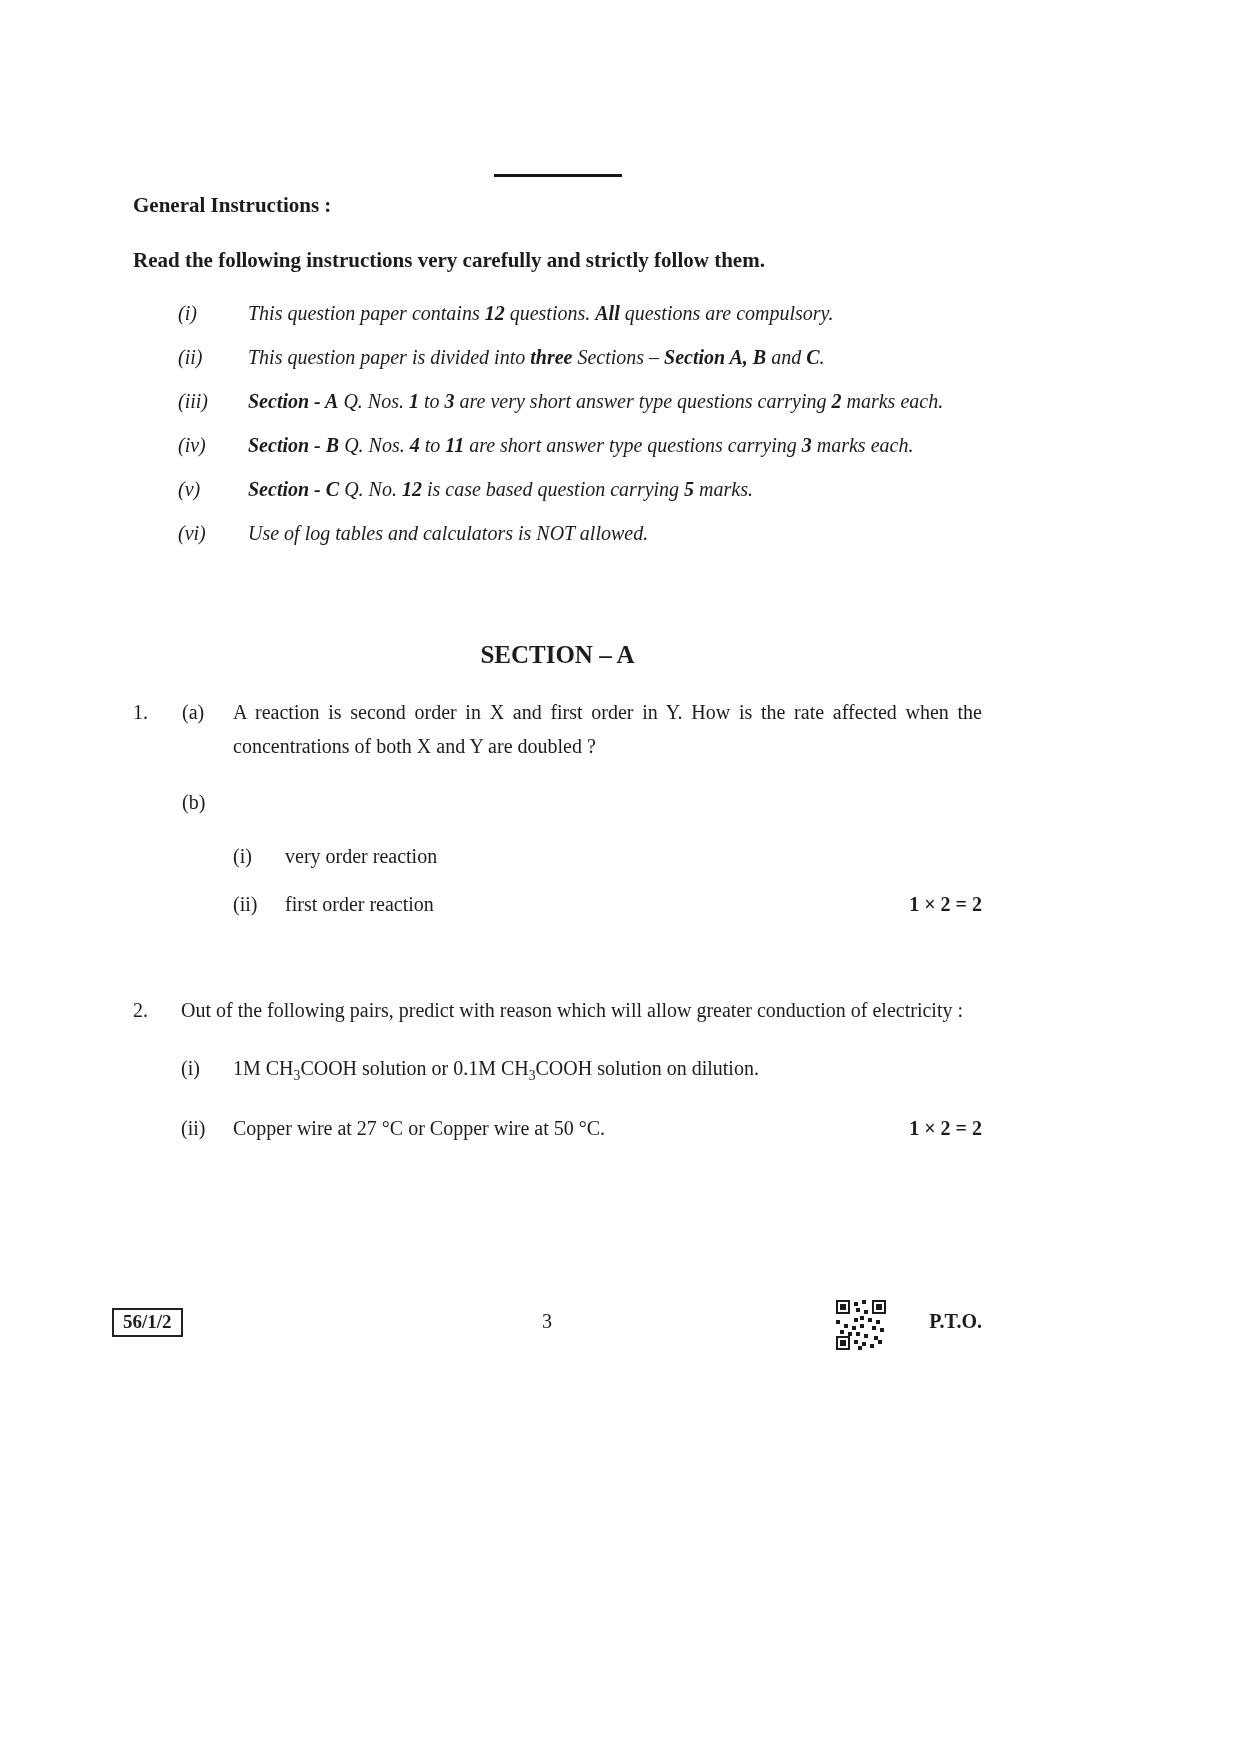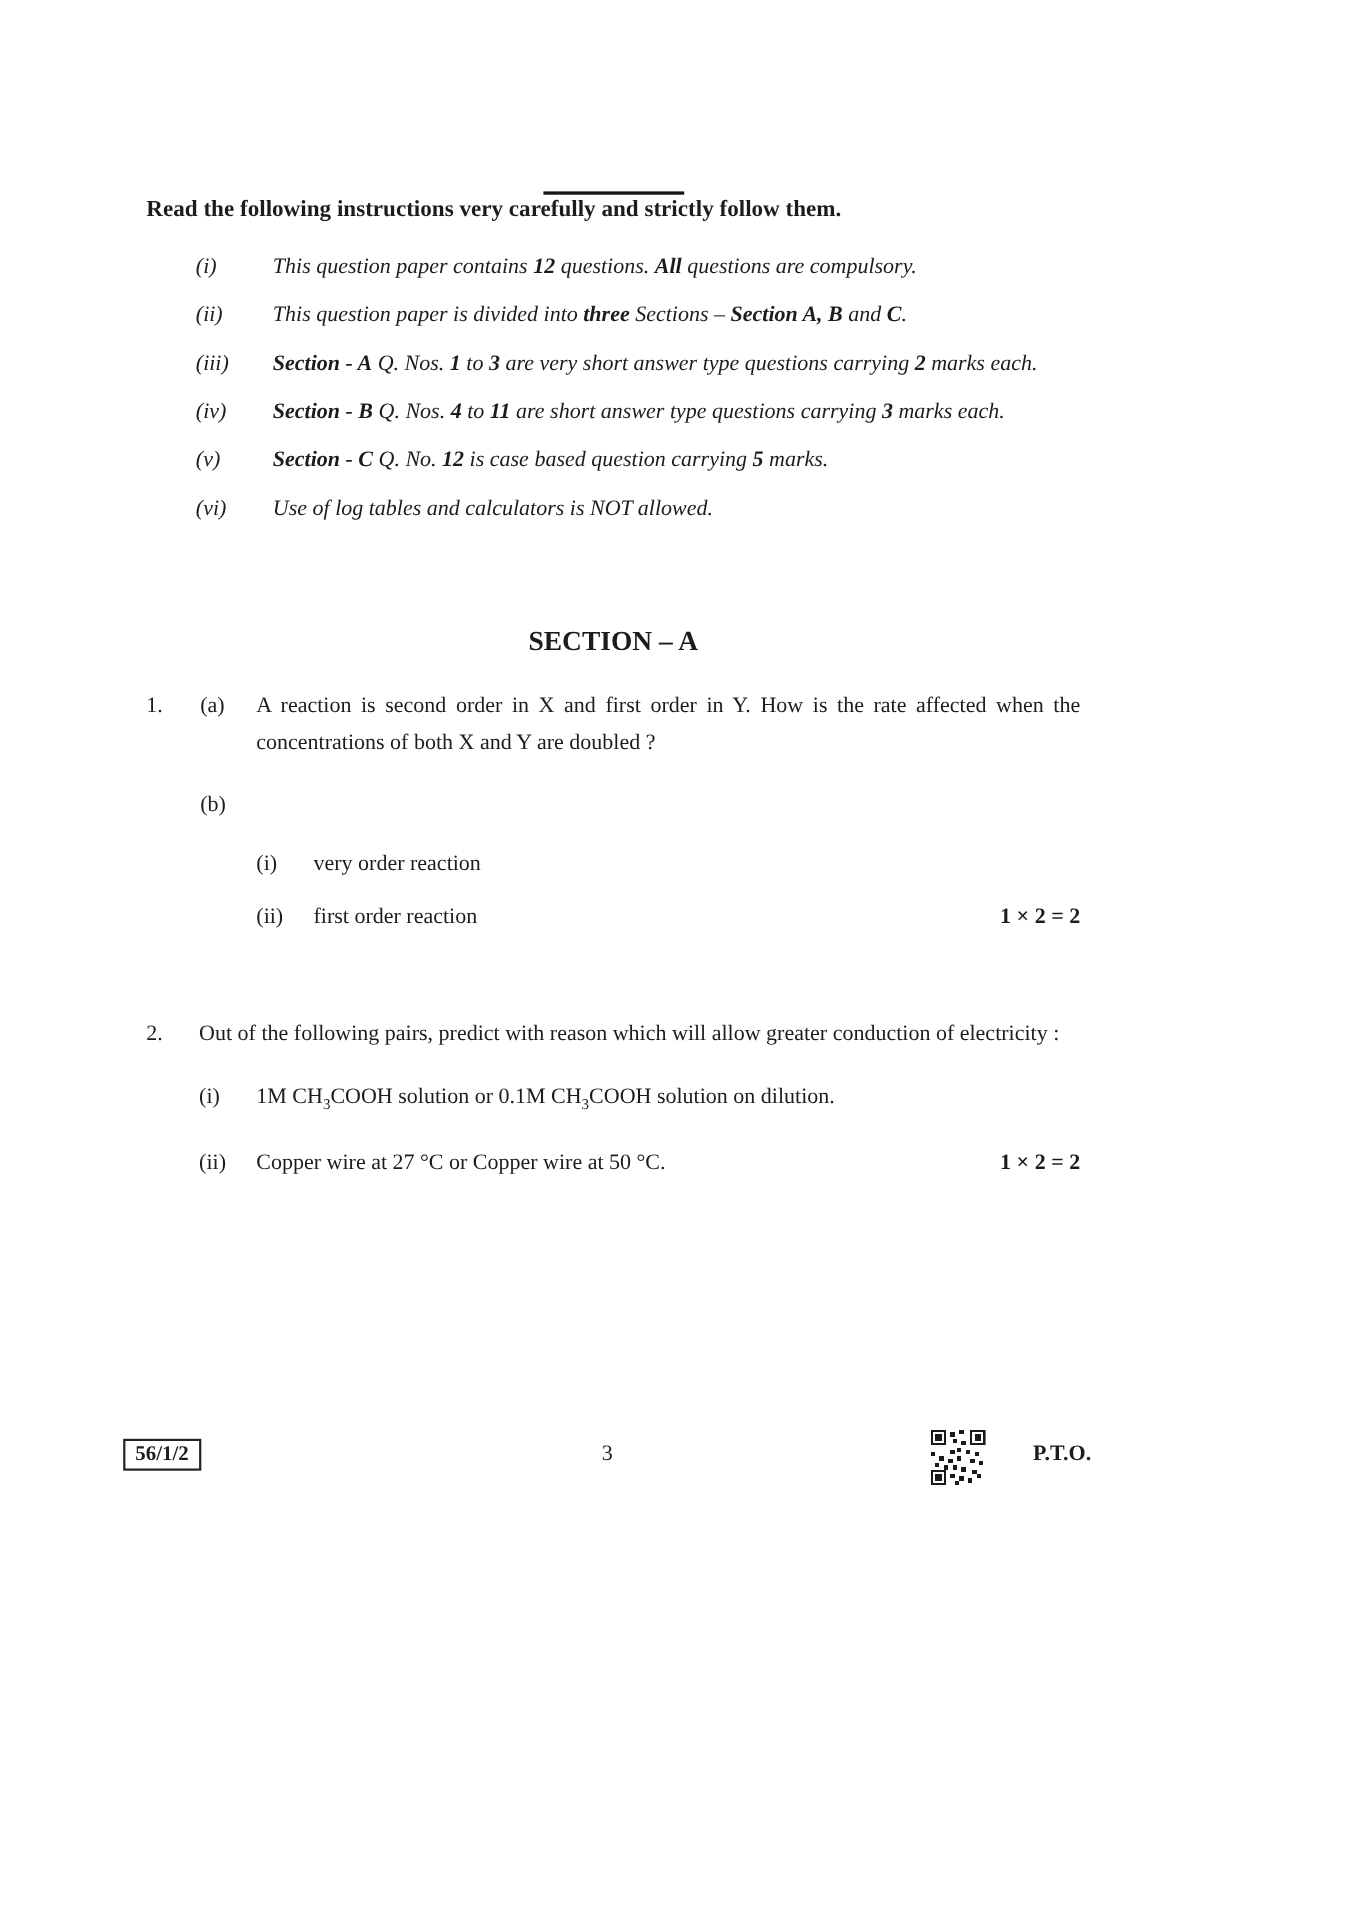--- a/index.html
+++ b/index.html
@@ -7,21 +7,21 @@
   body {
     width:1241px; height:1755px; position:relative; overflow:hidden;
     font-family:"Liberation Serif","DejaVu Serif",serif;
     color:#1c1c1c;
   }
   .page { position:absolute; inset:0; padding:0 259px 0 133px; }
 
   .top-rule { width:128px; margin:174px auto 0; border-top:3px solid #161616; }
 
   .gi-title   { margin-top:16px; font-weight:bold; font-size:21px; }
-  .gi-subtitle{ font-weight:bold; font-size:21px; }
+  .gi-subtitle{ margin-top:30px; font-weight:bold; font-size:21px; }
 
   .gi-list { margin-top:24px; font-style:italic; font-size:20px; }
   .gi-item { display:flex; margin-bottom:12px; line-height:32px; }
   .gi-label{ flex:0 0 70px; margin-left:45px; }
   .gi-text { flex:1; text-align:justify; }
   .b { font-weight:bold; }
   sub { font-size:0.68em; line-height:0; }
 
   .section-heading { margin-top:92px; text-align:center; font-weight:bold; font-size:25px; }
 
@@ -35,37 +35,38 @@
   .q-text { flex:1; text-align:justify; }
   .marks { font-weight:bold; white-space:nowrap; margin-left:28px; font-style:normal; }
 
   .q1 .part-a { margin-bottom:22px; }
   .q1 .part-b { margin-bottom:20px; }
   .q1 .sub { margin-left:100px; margin-bottom:14px; }
   .sub-label { flex:0 0 52px; }
   .q2 .sub2 { margin-left:48px; margin-top:24px; }
   .q2 .sub2.last { margin-top:26px; }
 
-  .footer { position:absolute; left:112px; right:249px; top:1300px; height:62px; font-size:20px; }
+  .footer { position:absolute; left:112px; right:259px; top:1300px; height:62px; font-size:20px; }
   .code-box {
     position:absolute; left:0; top:8px;
     border:2px solid #222; padding:1px 9px 2px;
     font-weight:bold; font-size:19px; background:#fff;
   }
   .page-num { position:absolute; left:50%; top:10px; transform:translateX(-50%); }
   .qr { position:absolute; right:96px; top:0; width:50px; height:50px; display:block; }
   .pto { position:absolute; right:0; top:10px; font-weight:bold; }
 </style>
 </head>
 <body>
 
 <div class="page">
 
   <div class="top-rule"></div>
 
+  <h2 class="gi-title">General Instructions :</h2>
   <h3 class="gi-subtitle">Read the following instructions very carefully and strictly follow them.</h3>
 
   <div class="gi-list">
     <div class="gi-item">
       <span class="gi-label">(i)</span>
       <span class="gi-text"><span>This question paper contains </span><span class="b">12</span><span> questions. </span><span class="b">All</span><span> questions are compulsory.</span></span>
     </div>
     <div class="gi-item">
       <span class="gi-label">(ii)</span>
       <span class="gi-text"><span>This question paper is divided into </span><span class="b">three</span><span> Sections – </span><span class="b">Section A, B</span><span> and </span><span class="b">C</span><span>.</span></span>

